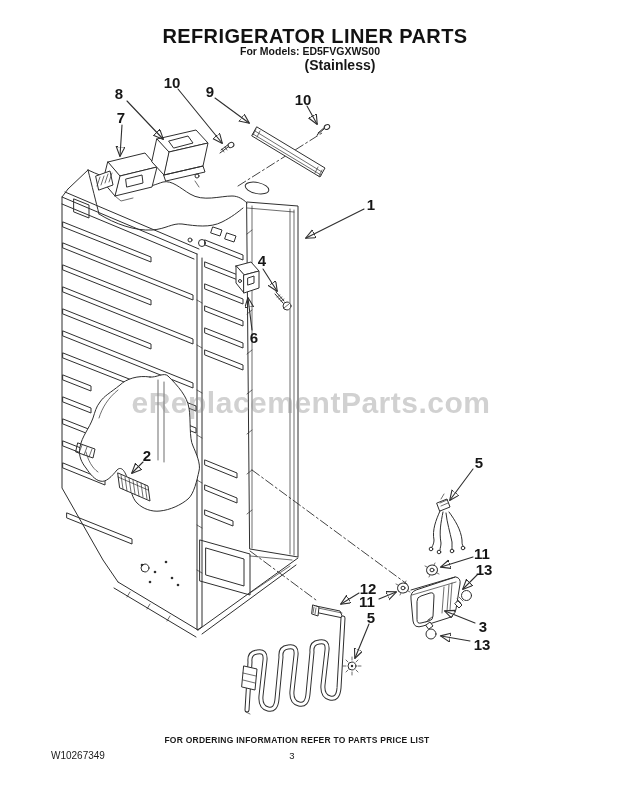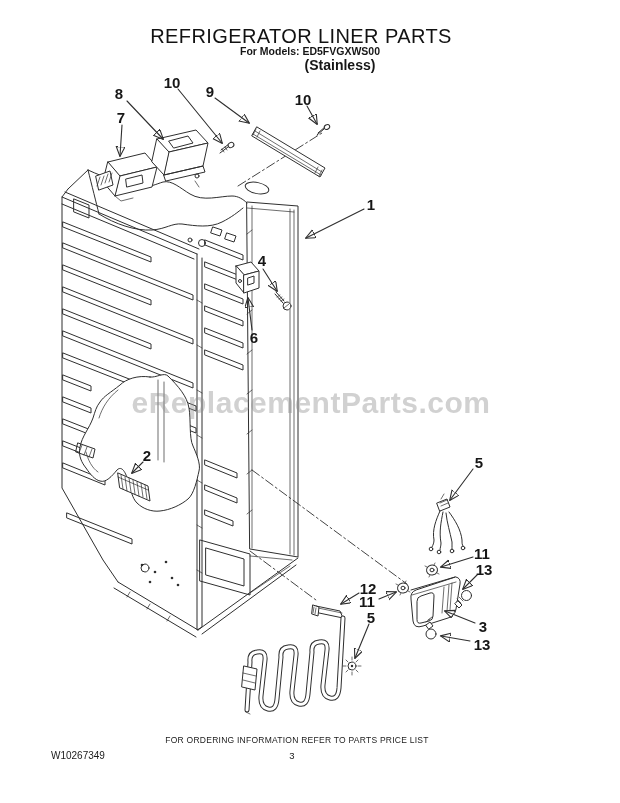--- a/index.html
+++ b/index.html
@@ -2,39 +2,39 @@
 <html><head>
 <meta charset="utf-8">
 <style>
   html,body{margin:0;padding:0;background:#ffffff;}
   body{
     width:620px;height:803px;position:relative;overflow:hidden;
     font-family:"Liberation Sans", sans-serif;color:#000;
   }
   .abs{position:absolute;}
   #title{
-    top:25px;left:4px;width:594px;text-align:center;
-    font-size:20px;font-weight:normal;letter-spacing:.4px;color:#121212;
+    top:25px;left:18px;width:594px;text-align:center;
+    font-size:20px;font-weight:bold;letter-spacing:.4px;color:#121212;
   }
   #models{
     top:45px;left:0;width:620px;text-align:center;
     font-size:10.5px;font-weight:bold;color:#161616;
   }
   #finish{
     top:57px;left:60px;width:560px;text-align:center;
     font-size:14px;font-weight:bold;color:#161616;
   }
   #watermark{
     top:386px;left:0;width:622px;text-align:center;white-space:nowrap;
     font-size:30px;font-weight:bold;letter-spacing:.5px;
     color:#8d8d8d;opacity:.40;z-index:3;pointer-events:none;
   }
   #footer-note{
     top:735px;left:0;width:594px;text-align:center;
-    font-size:8.5px;font-weight:normal;letter-spacing:.25px;color:#1a1a1a;
+    font-size:8.5px;font-weight:bold;letter-spacing:.25px;color:#1a1a1a;
   }
   #doc-number{
     top:750px;left:51px;font-size:10px;color:#1a1a1a;
   }
   #page-number{
     top:750px;left:0;width:584px;text-align:center;font-size:9.5px;color:#1a1a1a;
   }
   #diagram-svg{position:absolute;top:0;left:0;z-index:2;}
   #diagram-svg path, #diagram-svg line, #diagram-svg ellipse, #diagram-svg circle{
     stroke:#2f2f2f;stroke-width:1;fill:none;stroke-linecap:round;stroke-linejoin:round;

